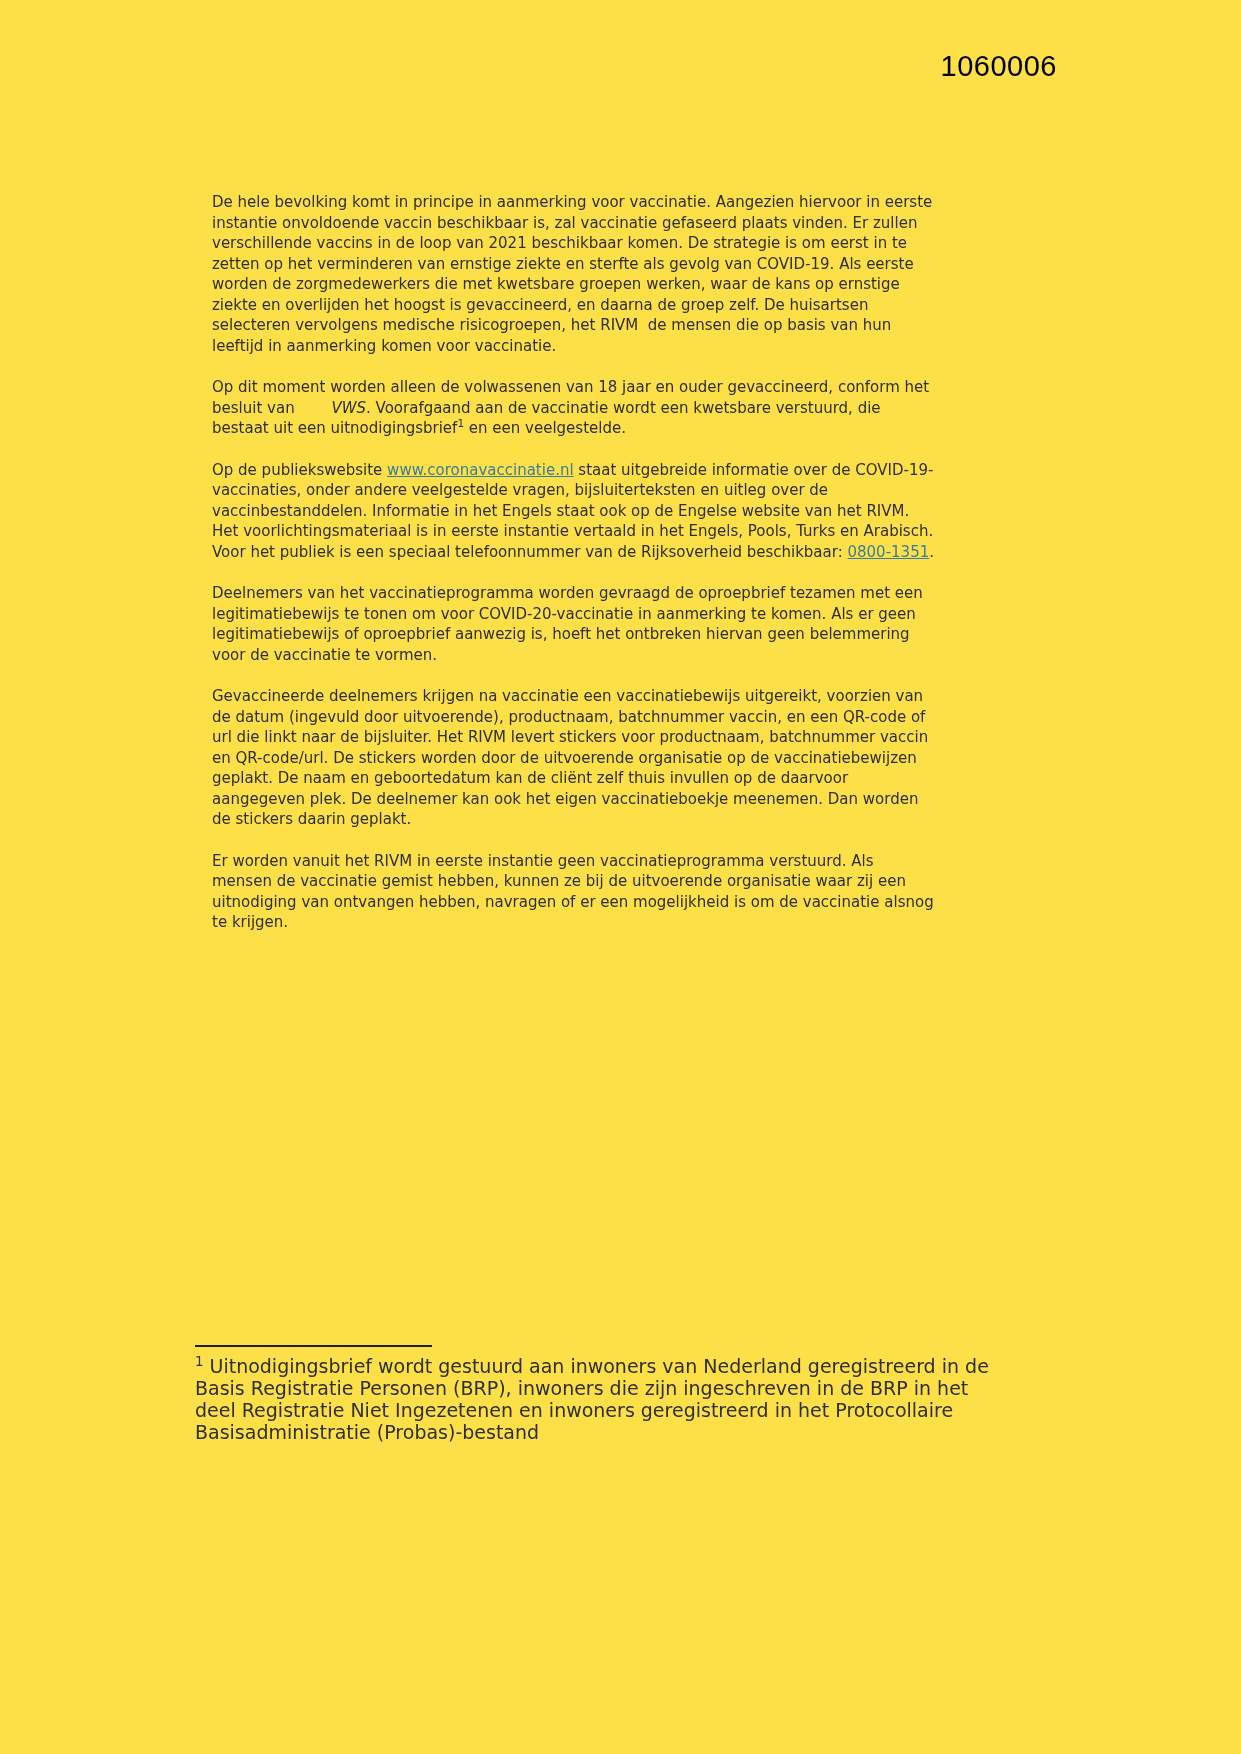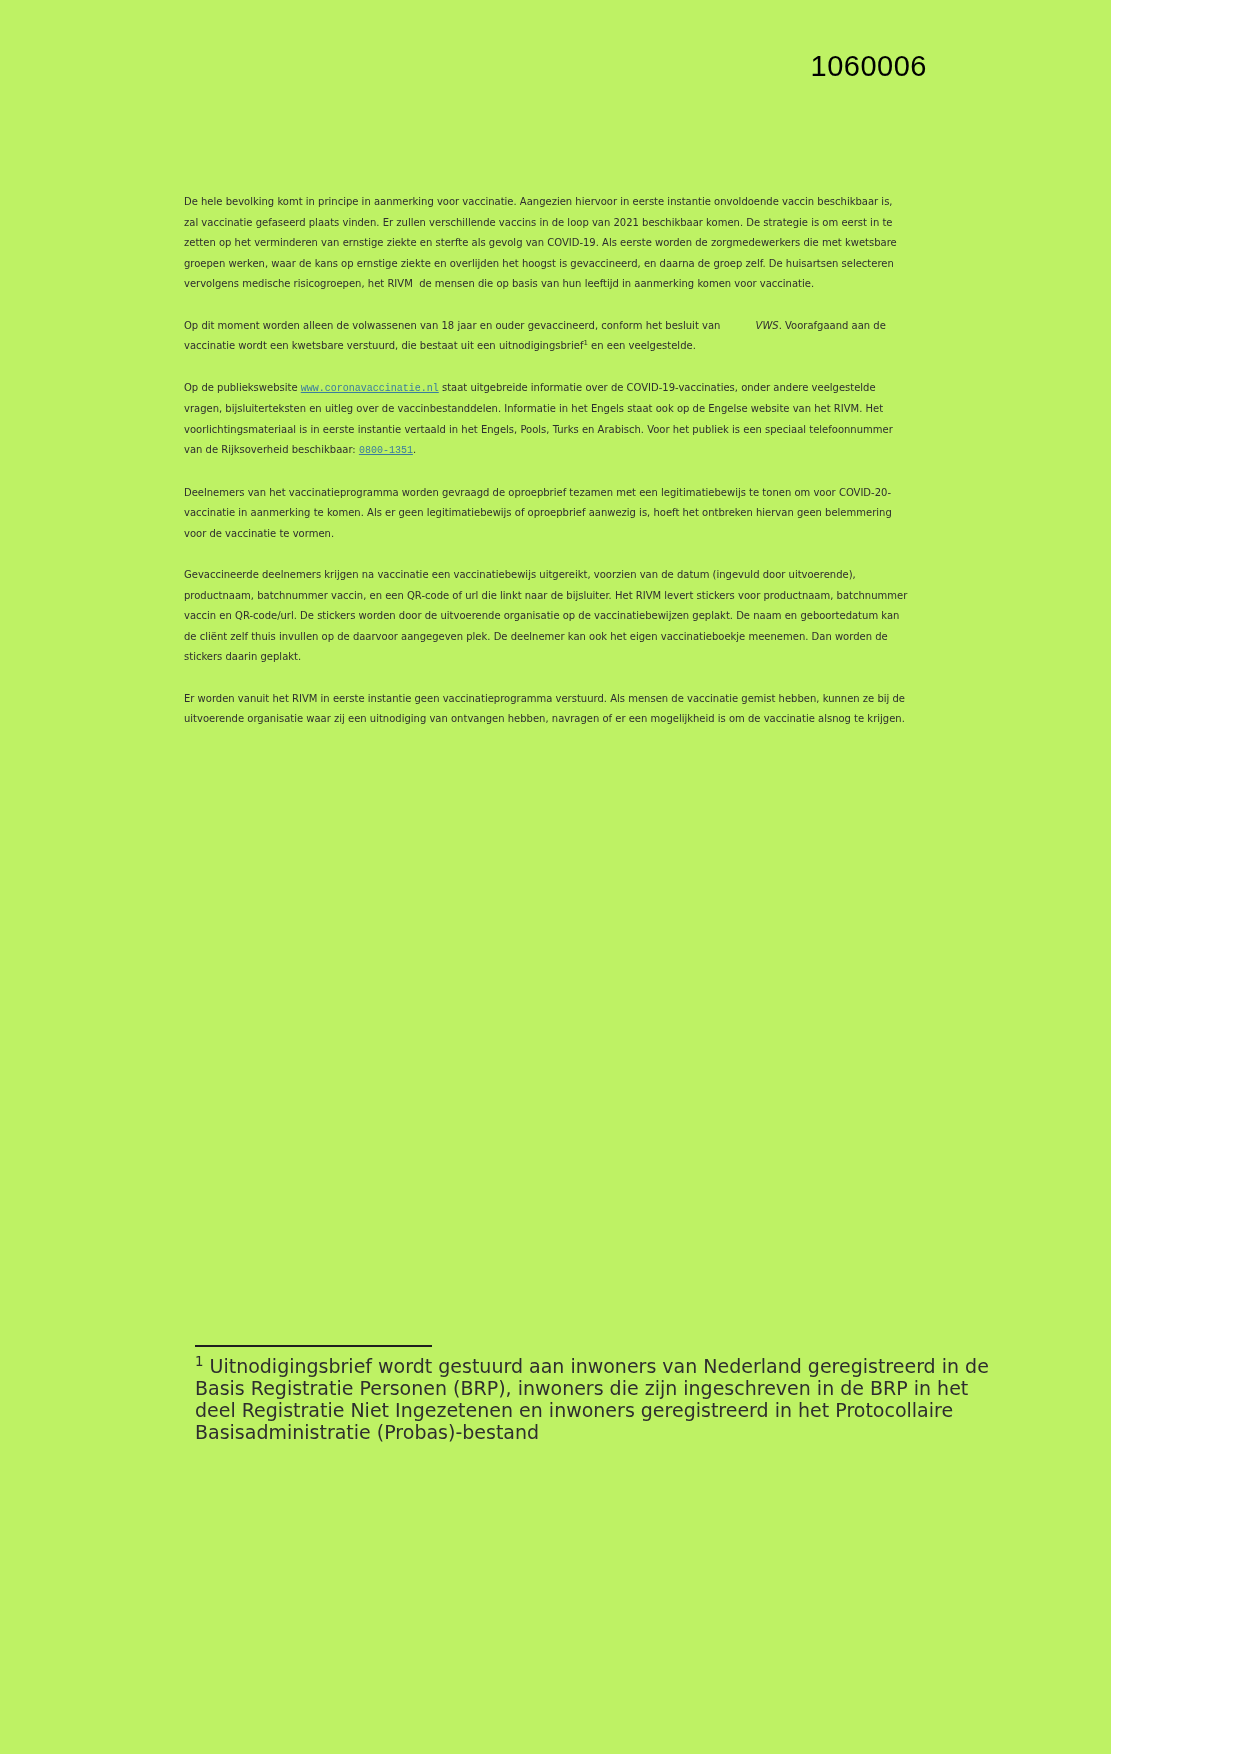--- a/index.html
+++ b/index.html
@@ -5,54 +5,53 @@
   :root {
     --text-color: #2e2e2e;
     --link-color: #3a7c9e;
   }
   * { margin: 0; padding: 0; box-sizing: border-box; }
   html, body {
     background: #ffffff;
   }
   .page {
     position: relative;
-    width: 1111px;
+    width: 1241px;
     height: 1754px;
-    background: #bef264;
+    background: #fde047;
     overflow: hidden;
     font-family: "DejaVu Sans", sans-serif;
     color: var(--text-color);
   }
   .page-number {
     position: absolute;
     top: 50px;
     right: 184px;
     font-family: "Liberation Sans", sans-serif;
     font-size: 29px;
     letter-spacing: 0.5px;
     color: #000000;
   }
   .doc-body {
     position: absolute;
-    left: 184px;
+    left: 212px;
     top: 192px;
     width: 724px;
-    font-size: 10px;
+    font-size: 15px;
     line-height: 20.5px;
     text-align: left;
   }
   .para {
     margin: 0 0 21px 0;
   }
   .doc-link {
     color: var(--link-color);
     text-decoration: underline;
     text-decoration-color: var(--link-color);
     cursor: pointer;
-    font-family: Liberation Mono, monospace;
   }
   em { font-style: italic; margin-left: 32px; }
   sup {
     font-size: 70%;
     vertical-align: super;
     line-height: 0;
   }
   .footnote {
     position: absolute;
     left: 195px;

